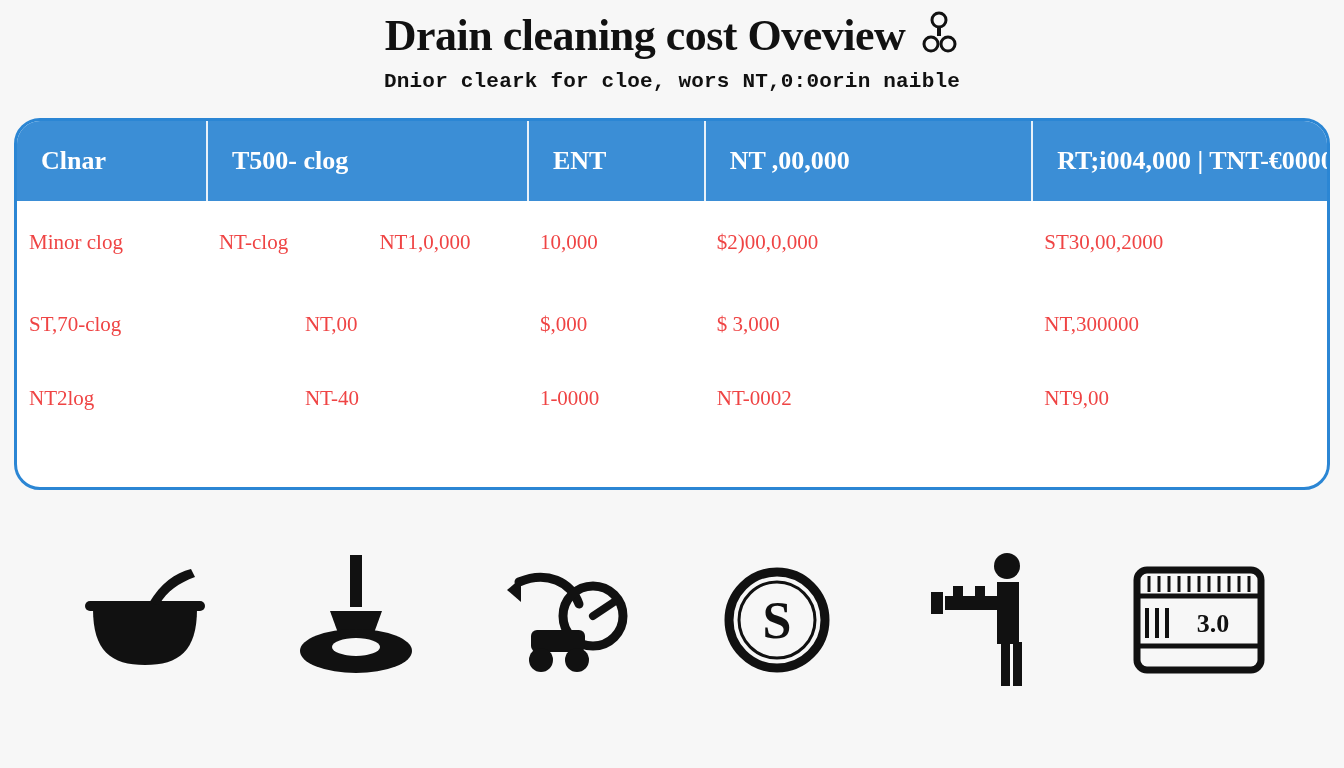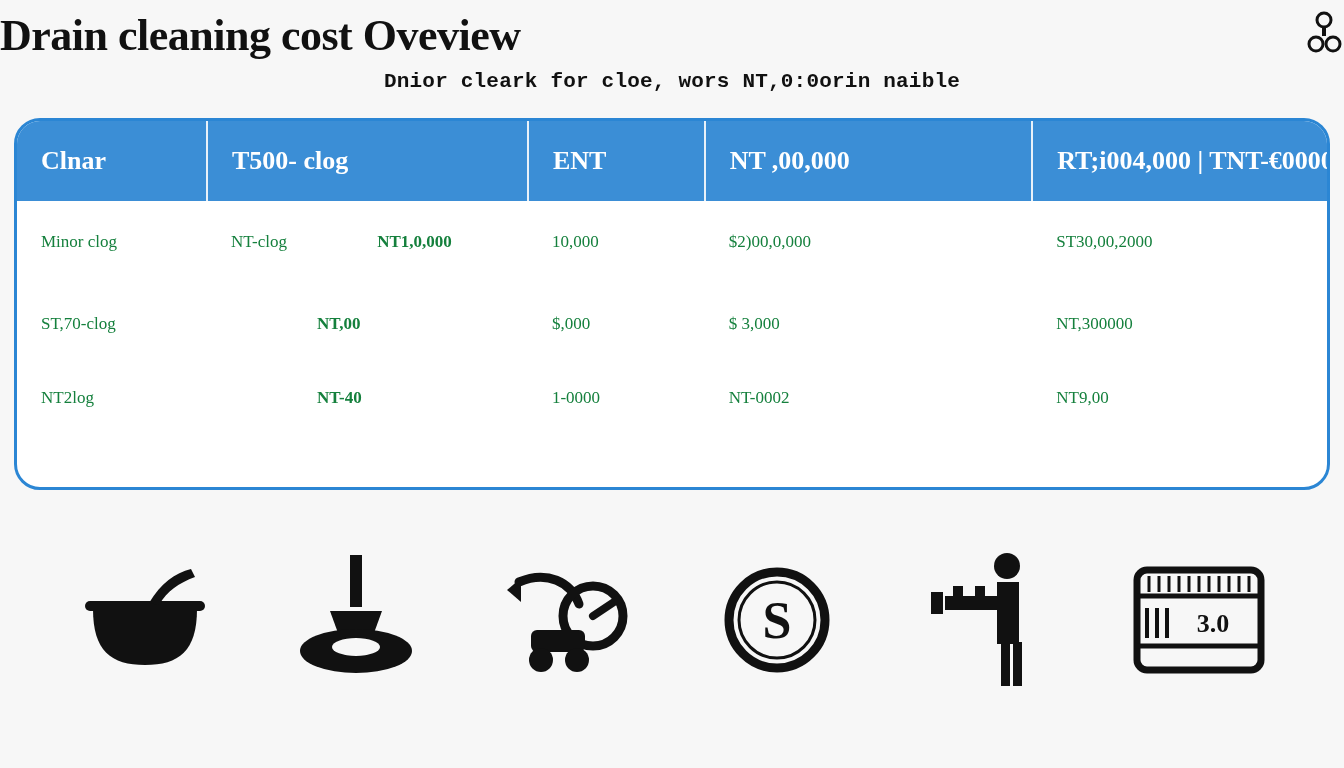--- a/index.html
+++ b/index.html
@@ -18,21 +18,21 @@
     position: relative;
     width: 1344px;
     height: 768px;
     box-sizing: border-box;
   }
 
   
   .title-row {
     display: flex;
     align-items: center;
-    justify-content: space-between;
+    justify-content: center;
     gap: 14px;
     padding-top: 6px;
     height: 58px;
   }
   .title {
     font-size: 44px;
     font-weight: bold;
     letter-spacing: -0.5px;
     white-space: nowrap;
   }
@@ -78,42 +78,41 @@
     height: 80px;
     box-sizing: border-box;
     border-right: 2px solid #e8f1f9;
     white-space: nowrap;
     overflow: hidden;
   }
   table.cost-table thead th:last-child {
     border-right: none;
   }
   table.cost-table tbody td {
-    font-size: 17px;
-    padding: 10px 18px 10px 24px;
-    color: #15803d;
+    font-size: 21px;
+    padding: 10px 18px 10px 12px;
+    color: #ef4444;
     white-space: nowrap;
     overflow: hidden;
     background: #ffffff;
   }
   table.cost-table tbody tr.tall td {
     height: 62px;
   }
   table.cost-table tbody tr.short td {
     height: 46px;
   }
   .col-0 { width: 14.5%; }
   .col-1 { width: 24.5%; }
   .col-2 { width: 13.5%; }
   .col-3 { width: 25%; }
   .col-4 { width: 22.5%; }
   .row-extra {
     display: inline-block;
     padding-left: 86px;
-    font-weight: bold;
   }
 
   
   .icon-strip {
     position: absolute;
     left: 0;
     top: 520px;
     width: 1344px;
     height: 200px;
     display: flex;

